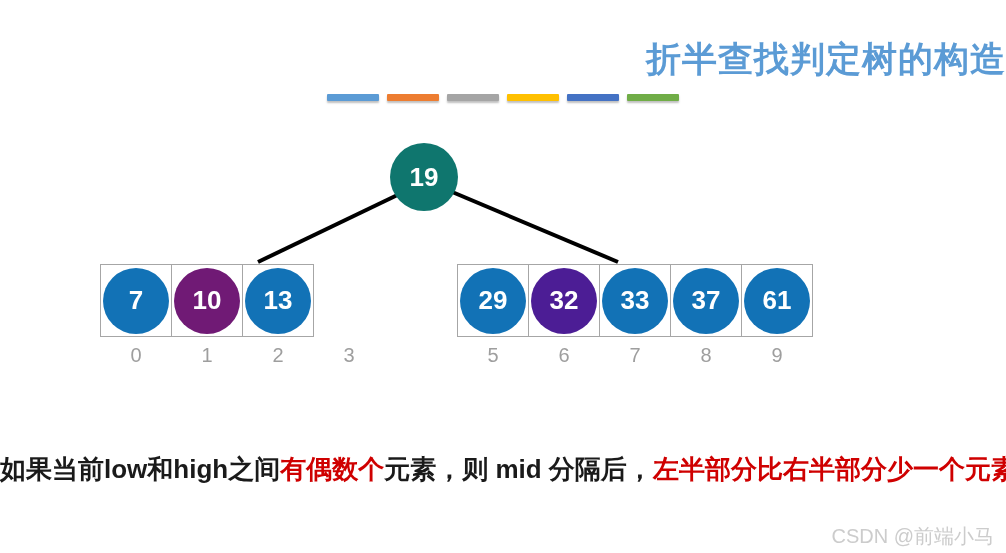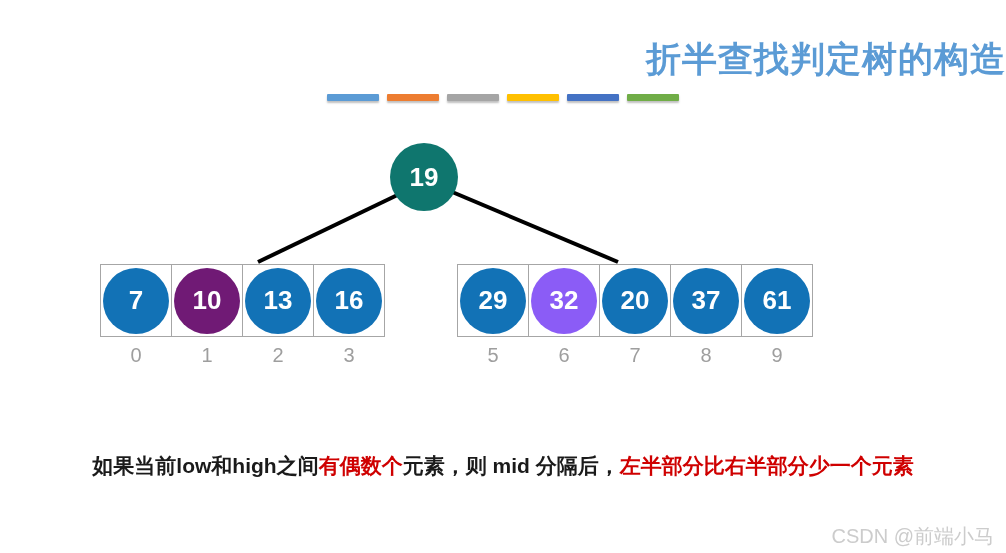--- a/index.html
+++ b/index.html
@@ -77,21 +77,21 @@
     margin-left: -1px;
     text-align: center;
     font-size: 20px;
   }
   .index-label:first-child { margin-left: 0; }
   
   .caption {
     position: absolute;
     top: 452px; left: 0; width: 100%;
     text-align: center;
-    font-size: 21px;
+    font-size: 26px;
     font-weight: bold;
     white-space: nowrap;
   }
   
   .watermark {
     position: absolute;
     top: 523px; right: 12px;
     font-size: 20px;
     color: #cccccc;
     text-shadow: 0 1px 1px rgba(255,255,255,0.9);
@@ -132,49 +132,44 @@
       <div class="cell">
         <div class="node-circle" style="background: #701a75;">
           <span>10</span>
         </div>
       </div>
       <div class="cell">
         <div class="node-circle" style="background: rgb(18, 114, 182); text-align: center;">
           <span>13</span>
         </div>
       </div>
-      <div class="cell">
-        <div class="node-circle" style="background: rgb(18, 114, 182);">
-          <span>16</span>
-        </div>
-      </div>
     </div>
     <div class="indices">
       <div class="index-label" style="color: rgb(158, 158, 158);">0</div>
       <div class="index-label" style="color: rgb(158, 158, 158);">1</div>
       <div class="index-label" style="color: rgb(158, 158, 158);">2</div>
       <div class="index-label" style="color: rgb(158, 158, 158);">3</div>
     </div>
   </div>
 
   <div class="array-group right">
     <div class="cells">
       <div class="cell">
         <div class="node-circle" style="background: rgb(18, 114, 182);">
           <span>29</span>
         </div>
       </div>
       <div class="cell">
-        <div class="node-circle" style="background: #8b5cf6;">
+        <div class="node-circle" style="background: #4c1d95;">
           <span>32</span>
         </div>
       </div>
       <div class="cell">
         <div class="node-circle" style="background: rgb(18, 114, 182);">
-          <span>20</span>
+          <span>33</span>
         </div>
       </div>
       <div class="cell">
         <div class="node-circle" style="background: rgb(18, 114, 182);">
           <span>37</span>
         </div>
       </div>
       <div class="cell">
         <div class="node-circle" style="background: rgb(18, 114, 182);">
           <span>61</span>

